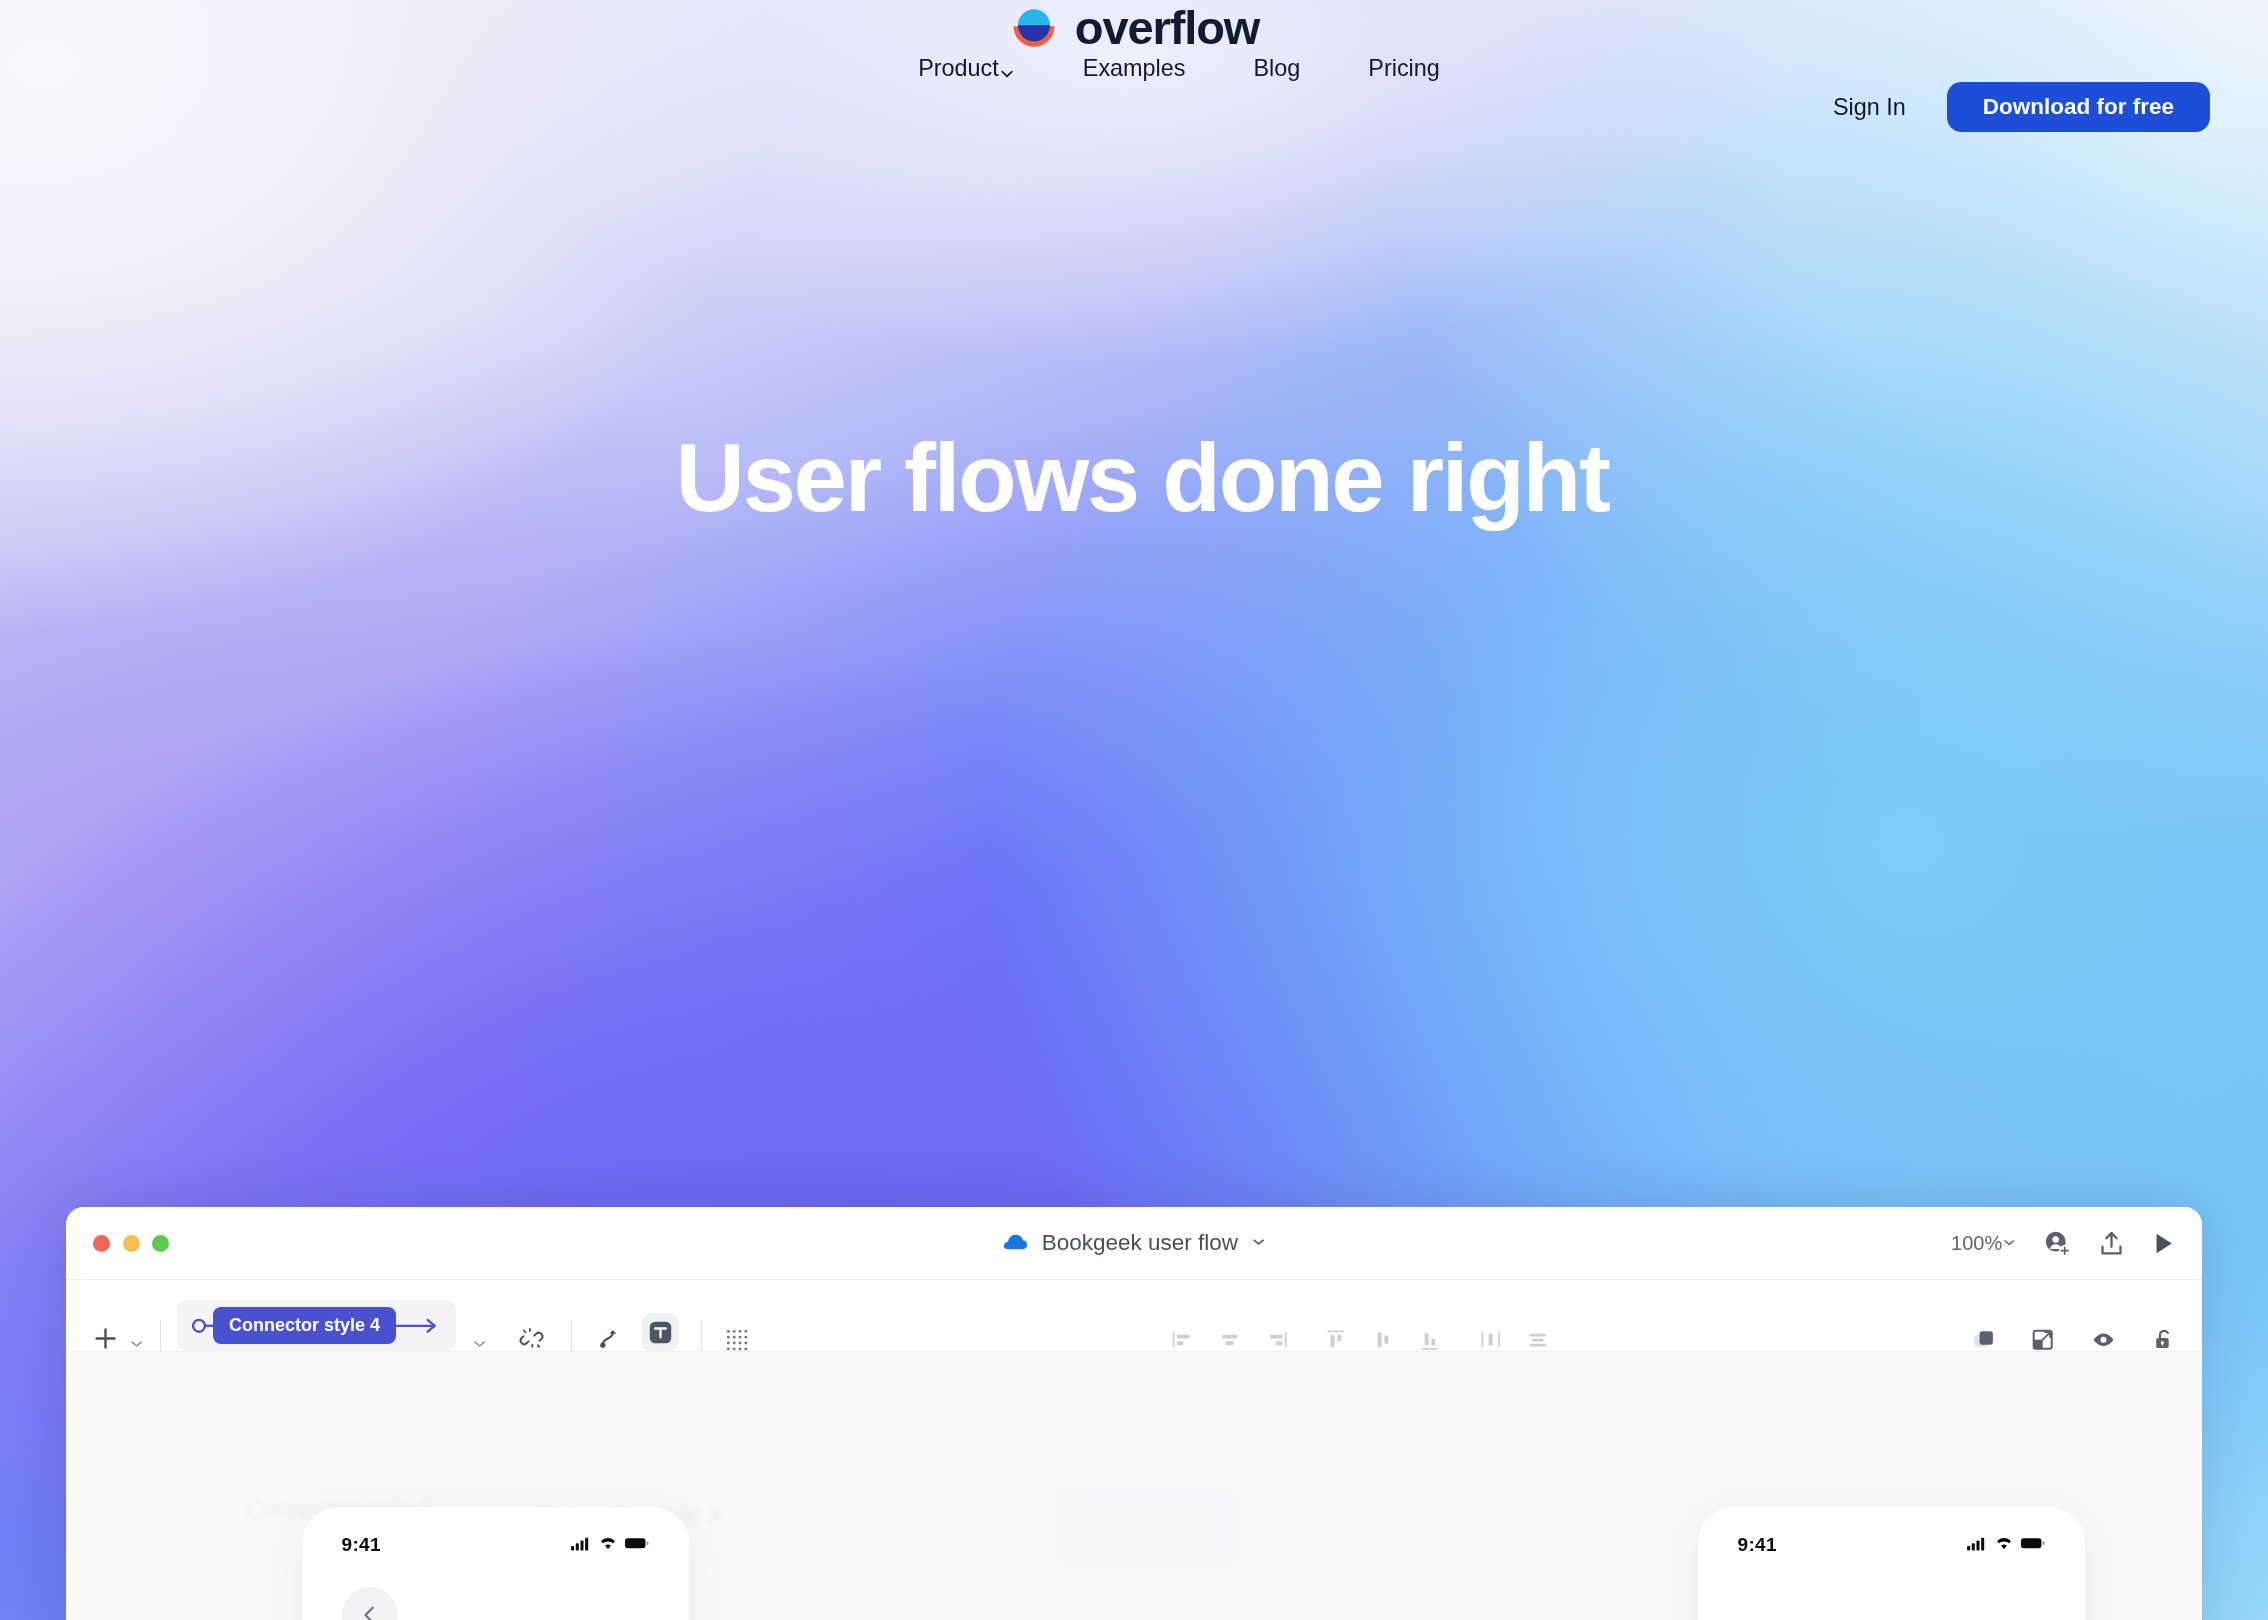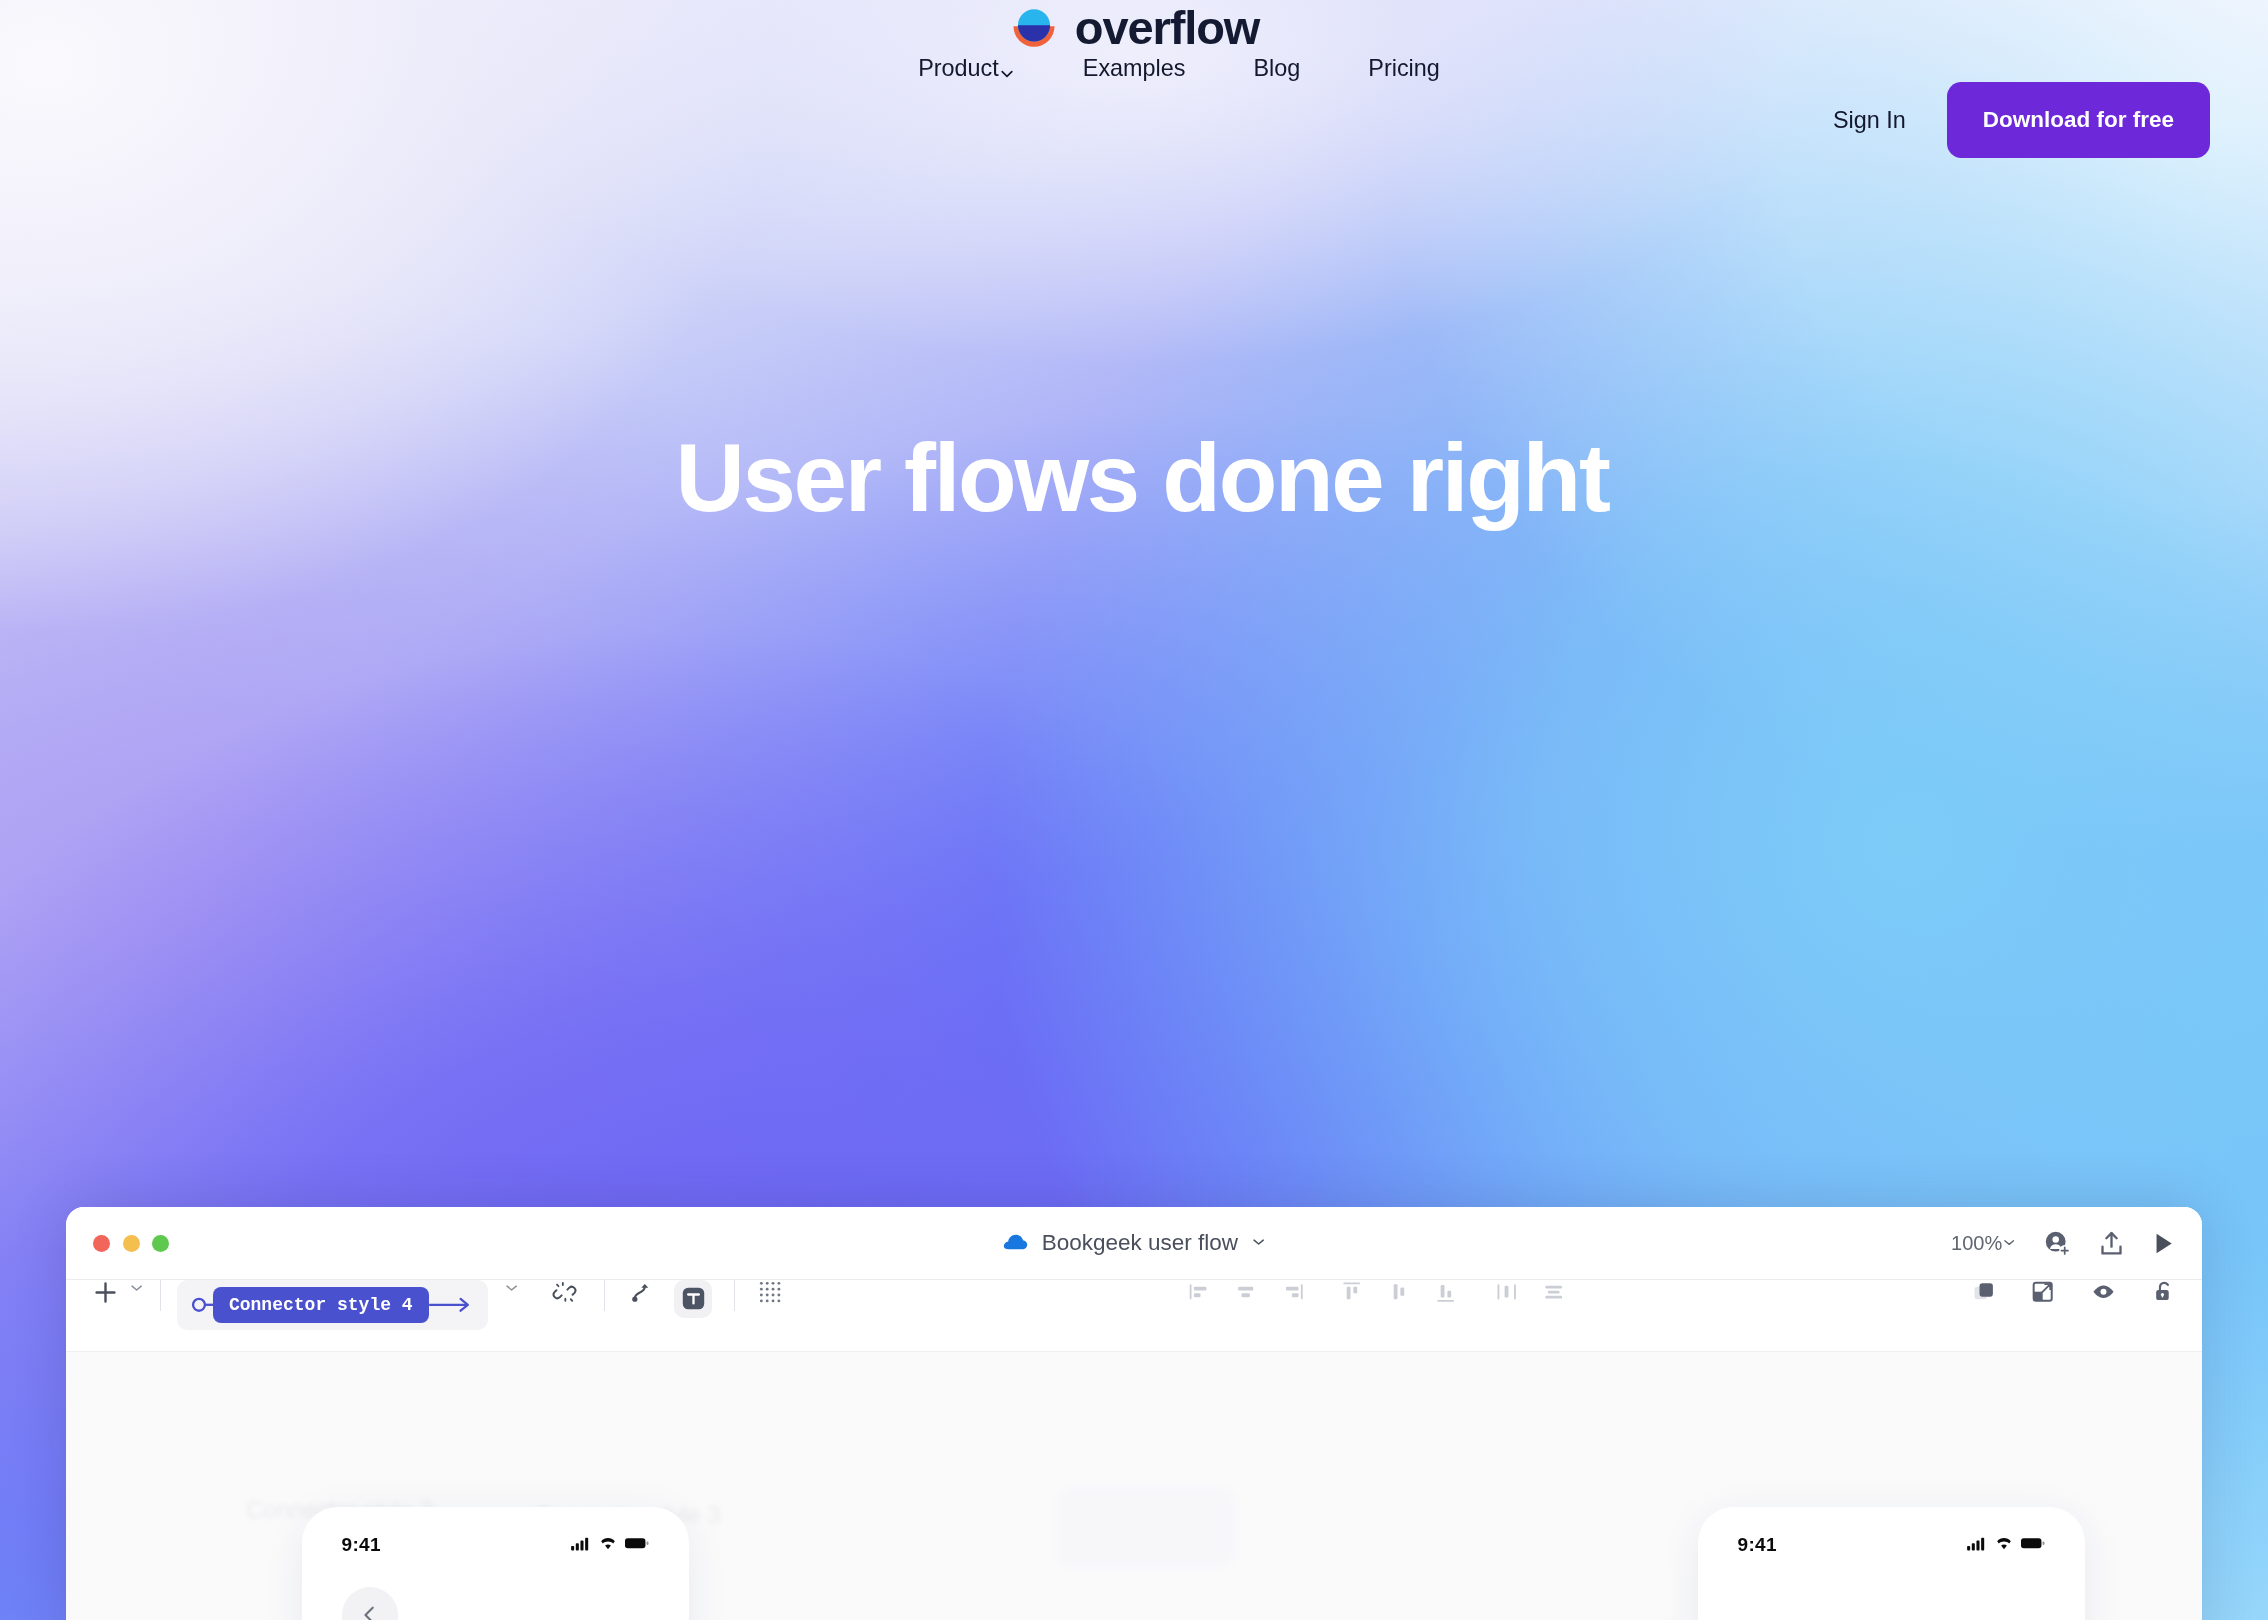--- a/index.html
+++ b/index.html
@@ -47,22 +47,22 @@
 
   .nav-links { display:flex; align-items:center; margin-left:90px; gap:0; }
   .nav-link {
     font-size:23.4px; color:#13182d; padding:0 34px;
     display:flex; align-items:center; gap:0; cursor:pointer; white-space:nowrap;
   }
   .nav-link .chev { display:inline-block; width:16px; height:16px; }
   .nav-right { margin-left:auto; display:flex; align-items:center; gap:0; }
   .signin { font-size:23.4px; color:#13182d; padding:0 41px; cursor:pointer; }
   .dl-nav {
-    background:#6d28d9; color:#fff; font-size:22.5px; font-weight:700;
-    padding:25px 36px; border-radius:14.4px; cursor:pointer; white-space:nowrap;
+    background:#1d4ed8; color:#fff; font-size:22.5px; font-weight:700;
+    padding:12px 36px; border-radius:14.4px; cursor:pointer; white-space:nowrap;
     border:none; font-family:inherit;
   }
 
   
   .hero { position:absolute; top:0; left:0; right:0; text-align:center; z-index:20; }
   .hero h1 {
     margin-top:430px; font-size:96px; line-height:1.0; font-weight:700;
     color:#ffffff; letter-spacing:-2.3px;margin-left:16px;
   }
   .hero p {
@@ -94,22 +94,22 @@
   .doc-title {
     position:absolute; left:0; right:0; top:0; bottom:0;
     display:flex; align-items:center; justify-content:center; gap:12.6px;
     pointer-events:none;
   }
   .doc-title .label { font-size:22.5px; color:#4a4f5c; pointer-events:auto; cursor:pointer;}
   .tb-right { margin-left:auto; display:flex; align-items:center; gap:27px; }
   .zoomlvl { font-size:20px; color:#60656f; display:flex; align-items:center; cursor:pointer;}
 
   .toolbar {
-    height:72px; display:flex; align-items:flex-start; gap:0;
-    padding:0 27px; border-bottom:0.9px solid #f0f0f3; background:#fff;font-family:Liberation Mono, monospace;
+    height:72px; display:flex; align-items:flex-end; gap:0;
+    padding:0 27px; border-bottom:0.9px solid #f0f0f3; background:#fff;
   }
   .tb-btn { display:flex; align-items:center; justify-content:center; cursor:pointer; }
   .vdiv { width:0.9px; height:31px; background:#e2e3e8; margin:0 16px; flex:none; }
   .conn-widget {
     display:flex; align-items:center; gap:0; background:#f4f4f6;
     border-radius:10.8px; padding:7.2px 12.6px; cursor:pointer;
   }
   .conn-pill {
     background:#4a51cf; color:#fff; font-size:18px; font-weight:700;
     border-radius:8px; padding:8px 16px; white-space:nowrap;

